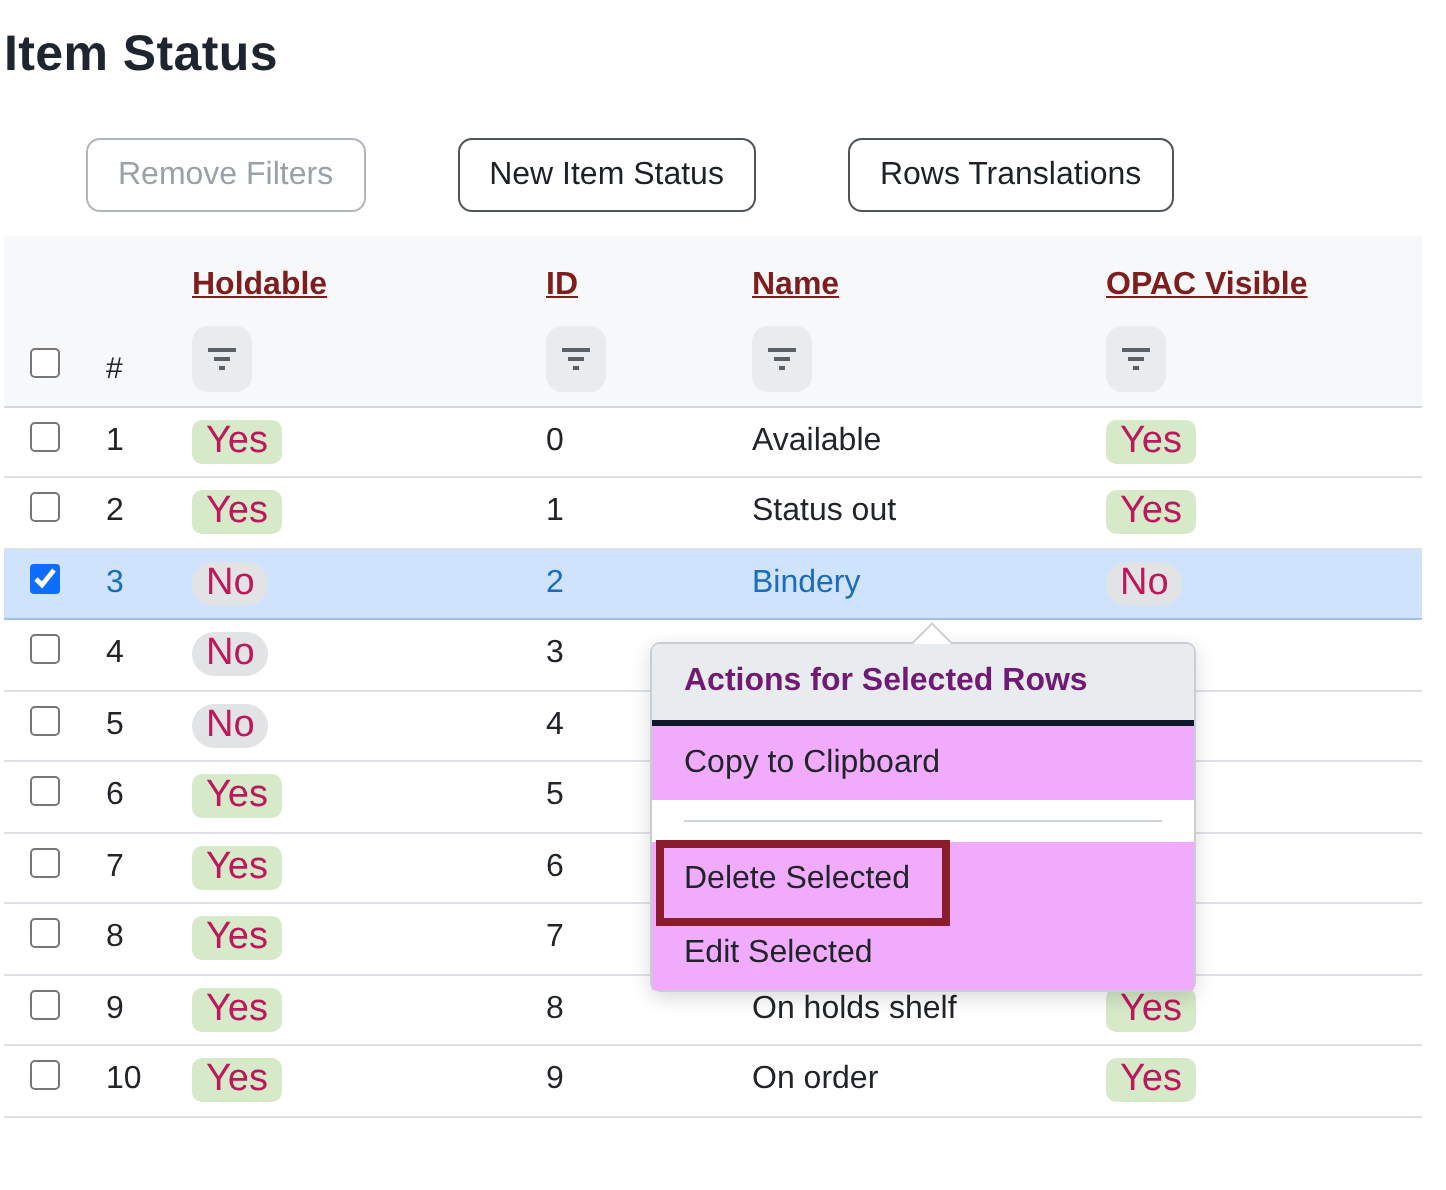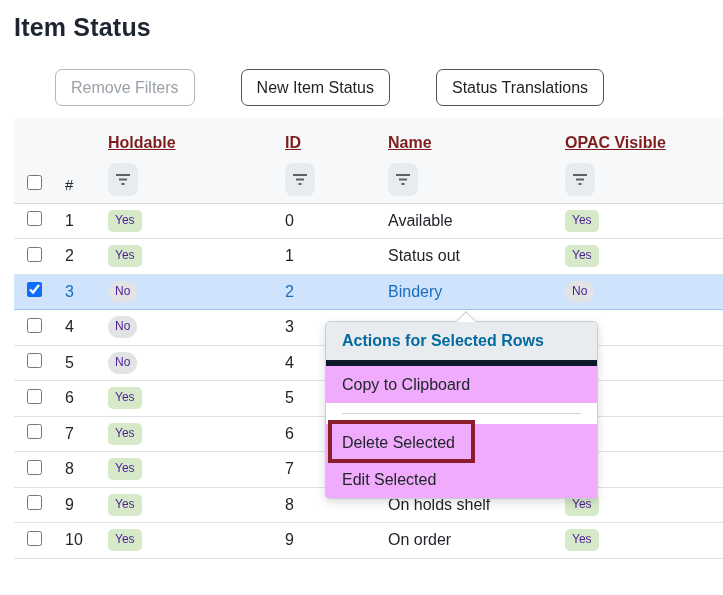--- a/index.html
+++ b/index.html
@@ -1,19 +1,19 @@
 <!DOCTYPE html>
 <html><head>
 <meta charset="utf-8">
 <style>
   * { box-sizing: border-box; margin: 0; padding: 0; }
   html, body { width: 723px; height: 595px; background: #ffffff; overflow: hidden; }
   body { font-family: "Liberation Sans", sans-serif; color: #212529; position: relative; }
 
-  .page { position: relative; width: 723px; height: 595px; padding-left: 14px; }
+  .page { position: relative; width: 723px; height: 595px; padding-left: 2px; }
 
   h1.title { font-size: 25px; font-weight: bold; color: #1e2430; padding-top: 13px; letter-spacing: 0.2px; }
 
   .toolbar { margin-top: 27px; display: flex; gap: 5px; }
   .btn {
     font-family: "Liberation Sans", sans-serif;
     font-size: 16px; background: #ffffff; color: #1d2126;
     border: 1px solid #4d545a; border-radius: 7px;
     padding: 6px 15px; height: 37px; cursor: pointer; white-space: nowrap; margin-left: 41px;
   }
@@ -34,62 +34,62 @@
 
   .filter-btn {
     width: 30px; height: 33px; background: #e9ecef; border: none; border-radius: 8px;
     display: inline-flex; align-items: center; justify-content: center; cursor: pointer;
   }
   .filter-btn svg { display: block; }
 
   tbody td { height: 35.5px; border-bottom: 1px solid #dee2e6; padding: 0 0 0 7px; vertical-align: middle; font-size: 16px; }
   input[type="checkbox"] { width: 15px; height: 15px; accent-color: #0d6efd; cursor: pointer; }
 
-  .badge { display: inline-block; font-size: 12px; line-height: 19px; padding: 1px 7px 2px; border-radius: 5px; color: #4c1d95; }
+  .badge { display: inline-block; font-size: 19px; line-height: 19px; padding: 1px 7px 2px; border-radius: 5px; color: #be185d; }
   .badge-yes { background: #d6e9c9; }
   .badge-no  { background: #e2e3e5; border-radius: 11px; }
 
   tr.selected td { background: #cfe4fc; border-bottom-color: #9ec2ed; }
   tr.selected td.t-blue { color: #1a6cbc; }
 
   
   .ctx-menu {
     position: absolute; left: 325px; top: 321px; width: 273px;
     background: #ffffff; border: 1px solid #c9ced4; border-radius: 5px;
     box-shadow: 0 3px 10px rgba(0,0,0,0.15); z-index: 20; font-size: 16px;
   }
   .ctx-caret {
     position: absolute; top: -8px; left: 133px; width: 14px; height: 14px;
     background: #ffffff; transform: rotate(45deg);
     border-left: 1px solid #c9ced4; border-top: 1px solid #c9ced4; z-index: 1;
   }
   .ctx-header {
     position: relative; z-index: 2;
-    background: #e9ecef; font-weight: bold; color: #0369a1;
+    background: #e9ecef; font-weight: bold; color: #701a75;
     padding: 8px 16px; line-height: 22px;
-    border-bottom: 6px solid #0f172a; border-radius: 4px 4px 0 0;
+    border-bottom: 3px solid #0f172a; border-radius: 4px 4px 0 0;
   }
   .ctx-item { padding: 8px 16px; line-height: 21px; color: #212529; cursor: pointer; background: #f0abfc; }
   .ctx-divider { border: 0; border-top: 1px solid #cfd4d9; margin: 10px 16px; }
   .highlight-box {
     position: absolute; left: 2px; top: 98px; width: 147px; height: 43px;
     border: 4px solid #8a1c2c; z-index: 30; pointer-events: none;
   }
 </style>
 </head>
 <body>
 
 <div class="page">
 
   <h1 class="title">Item Status</h1>
 
   <div class="toolbar">
     <button class="btn disabled" disabled="">Remove Filters</button>
     <button class="btn">New Item Status</button>
-    <button class="btn">Status Translations</button>
+    <button class="btn">Rows Translations</button>
   </div>
 
   <table class="grid">
     <colgroup>
       <col class="c-check">
         <col class="c-num">
         <col class="c-holdable">
       <col class="c-id">
         <col class="c-name">
         <col class="c-opac">

